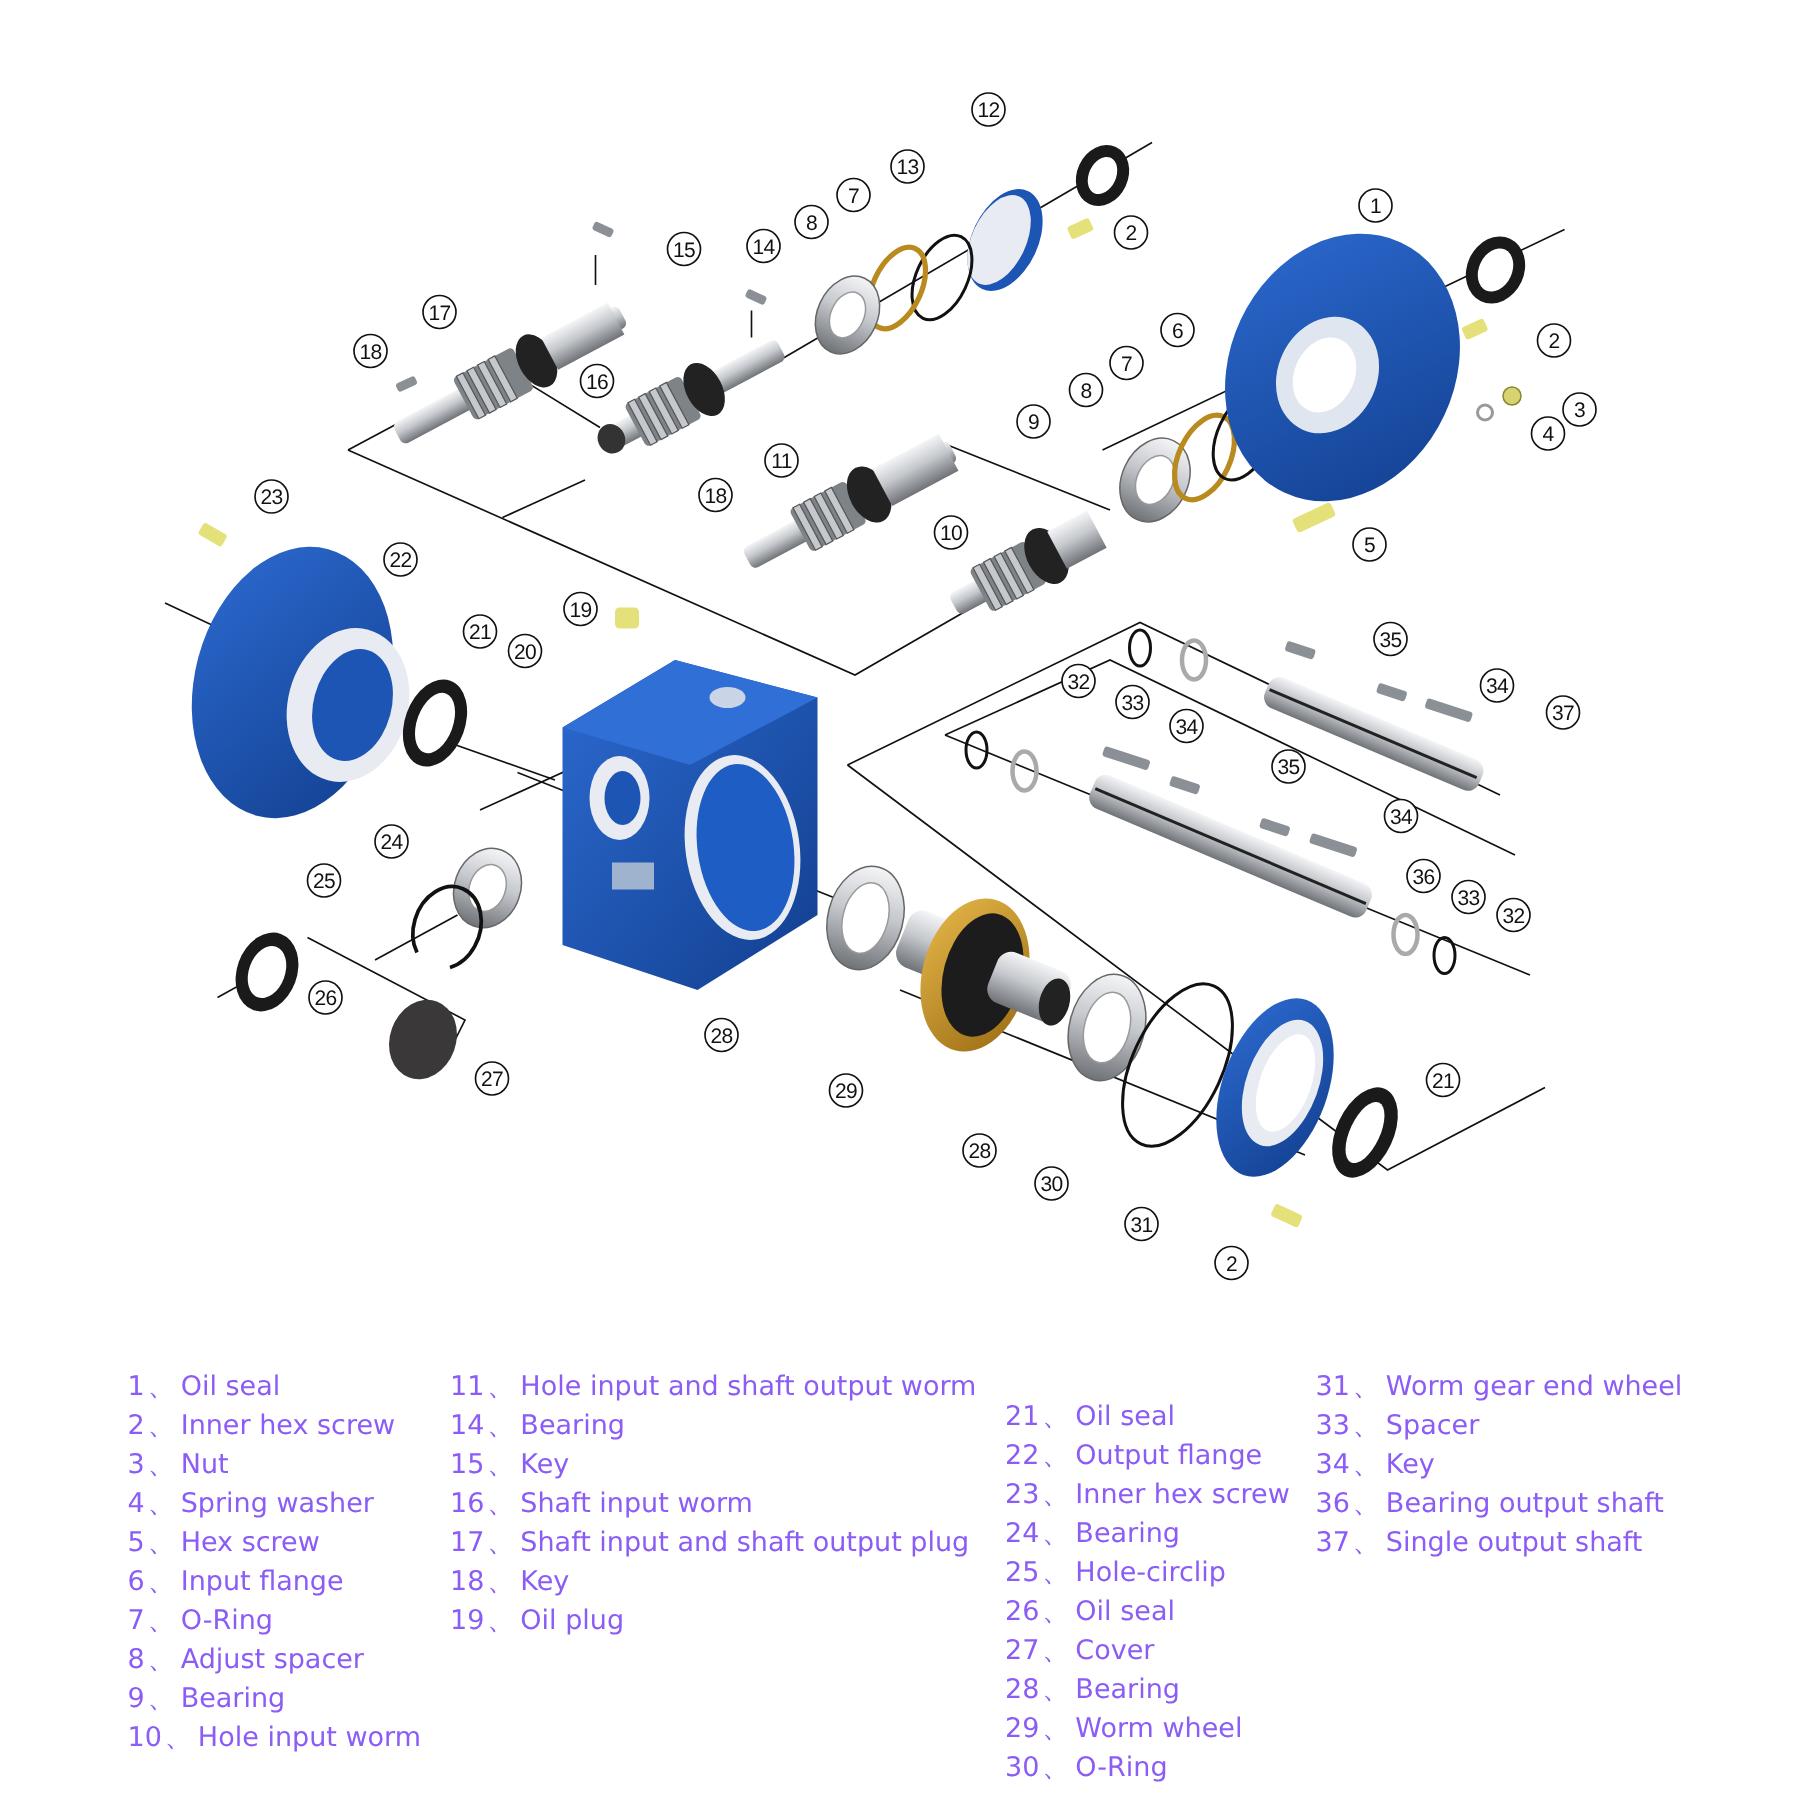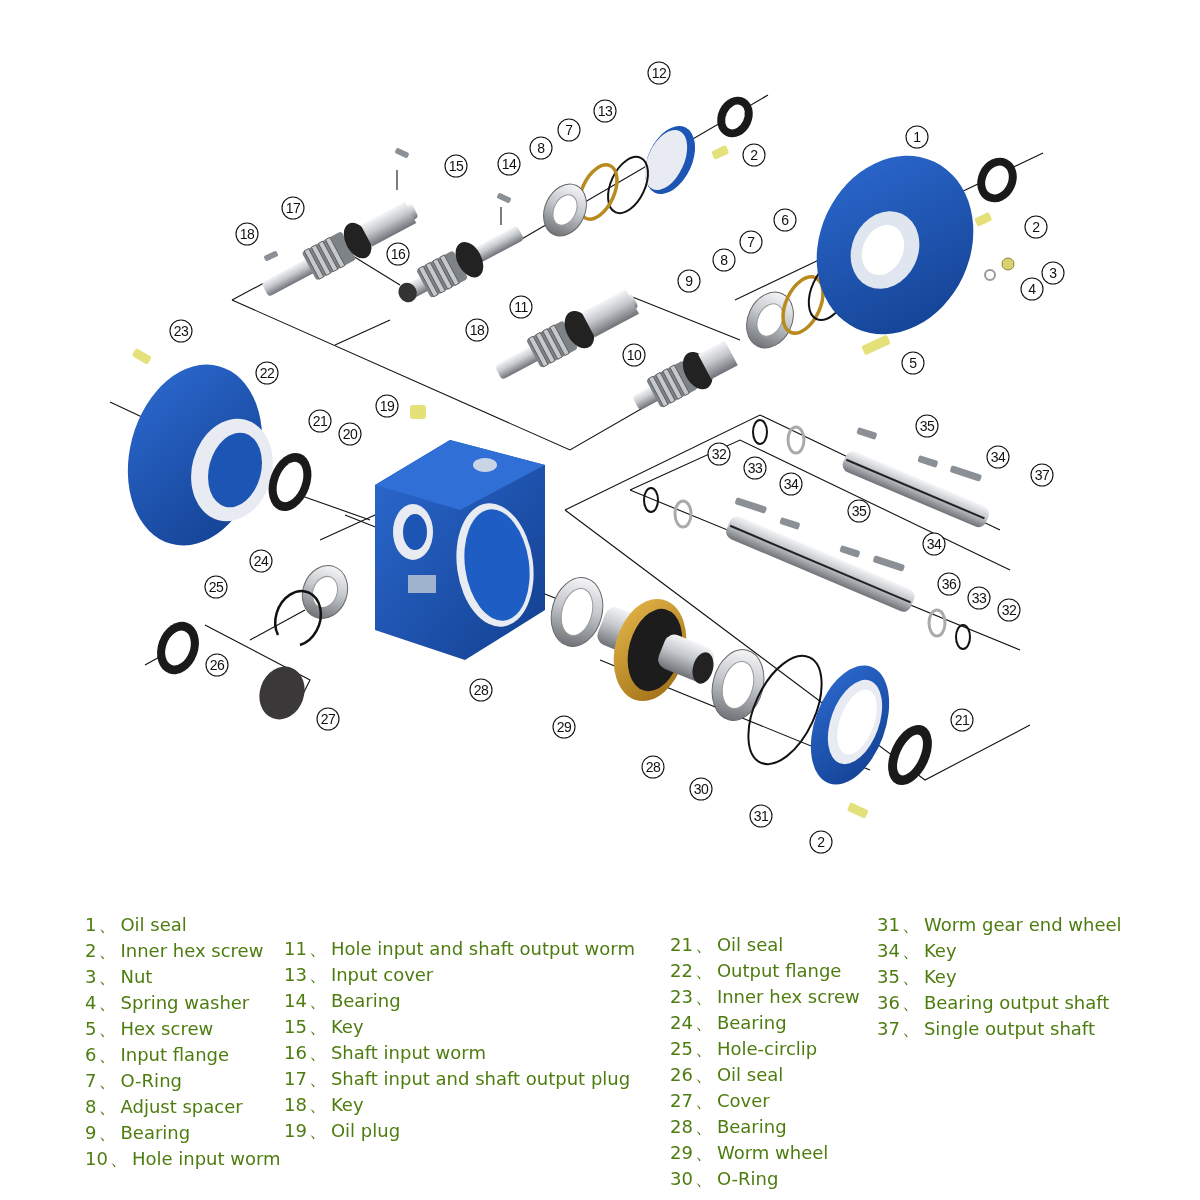--- a/index.html
+++ b/index.html
@@ -3,21 +3,21 @@
 <meta charset="utf-8">
 <style>
   html, body { margin: 0; padding: 0; background: #ffffff; }
   body { width: 1200px; height: 1200px; position: relative; overflow: hidden; font-family: "DejaVu Sans", sans-serif; }
   #diagram { position: absolute; left: 0; top: 0; width: 1200px; height: 880px; }
   .callout circle { fill: #ffffff; stroke: #111; stroke-width: 1.1; }
   .callout text { font-family: "Liberation Sans", sans-serif; font-size: 14px; fill: #111; text-anchor: middle; dominant-baseline: central; letter-spacing: -0.5px; }
   .leader { stroke: #111; stroke-width: 1.1; fill: none; }
   .legend { position: absolute; top: 912px; left: 0; width: 1200px; height: 280px; }
   .legend-col { position: absolute; top: 0; }
-  .legend-item { font-family: "DejaVu Sans", sans-serif; font-size: 18px; line-height: 26px; color: #4d7c0f; white-space: nowrap; height: 26px; }
+  .legend-item { font-family: "DejaVu Sans", sans-serif; font-size: 18px; line-height: 26px; color: #8b5cf6; white-space: nowrap; height: 26px; }
   .legend-item .num { margin-right: 2px; }
   .legend-item .sep { margin-right: 4px; }
 </style>
 </head>
 <body>
 
 <svg id="diagram" viewBox="0 0 1200 880" xmlns="http://www.w3.org/2000/svg">
   <defs>
     <linearGradient id="steelG" x1="0" y1="0" x2="0" y2="1">
       <stop offset="0" stop-color="#f4f5f7"></stop>
@@ -452,23 +452,22 @@
       <div class="legend-item"><span class="num">2</span><span class="sep">、</span><span>Inner hex screw</span></div>
       <div class="legend-item"><span class="num">3</span><span class="sep">、</span><span>Nut</span></div>
       <div class="legend-item"><span class="num">4</span><span class="sep">、</span><span>Spring washer</span></div>
       <div class="legend-item"><span class="num">5</span><span class="sep">、</span><span>Hex screw</span></div>
       <div class="legend-item"><span class="num">6</span><span class="sep">、</span><span>Input flange</span></div>
       <div class="legend-item"><span class="num">7</span><span class="sep">、</span><span>O-Ring</span></div>
       <div class="legend-item"><span class="num">8</span><span class="sep">、</span><span>Adjust spacer</span></div>
       <div class="legend-item"><span class="num">9</span><span class="sep">、</span><span>Bearing</span></div>
       <div class="legend-item"><span class="num">10</span><span class="sep">、</span><span>Hole input worm</span></div>
     </div>
-  <div class="legend-col" id="col1" style="left:284px;margin-top:24px;">
+  <div class="legend-col" id="col1" style="left:300px;">
       <div class="legend-item"><span class="num">11</span><span class="sep">、</span><span>Hole input and shaft output worm</span></div>
-      <div class="legend-item"><span class="num">13</span><span class="sep">、</span><span>Input cover</span></div>
       <div class="legend-item"><span class="num">14</span><span class="sep">、</span><span>Bearing</span></div>
       <div class="legend-item"><span class="num">15</span><span class="sep">、</span><span>Key</span></div>
       <div class="legend-item"><span class="num">16</span><span class="sep">、</span><span>Shaft input worm</span></div>
       <div class="legend-item"><span class="num">17</span><span class="sep">、</span><span>Shaft input and shaft output plug</span></div>
       <div class="legend-item"><span class="num">18</span><span class="sep">、</span><span>Key</span></div>
       <div class="legend-item"><span class="num">19</span><span class="sep">、</span><span>Oil plug</span></div>
     </div>
   <div class="legend-col" id="col2" style="left:670px;margin-top:20px;">
       <div class="legend-item"><span class="num">21</span><span class="sep">、</span><span>Oil seal</span></div>
       <div class="legend-item"><span class="num">22</span><span class="sep">、</span><span>Output flange</span></div>
@@ -476,18 +475,18 @@
       <div class="legend-item"><span class="num">24</span><span class="sep">、</span><span>Bearing</span></div>
       <div class="legend-item"><span class="num">25</span><span class="sep">、</span><span>Hole-circlip</span></div>
       <div class="legend-item"><span class="num">26</span><span class="sep">、</span><span>Oil seal</span></div>
       <div class="legend-item"><span class="num">27</span><span class="sep">、</span><span>Cover</span></div>
       <div class="legend-item"><span class="num">28</span><span class="sep">、</span><span>Bearing</span></div>
       <div class="legend-item"><span class="num">29</span><span class="sep">、</span><span>Worm wheel</span></div>
       <div class="legend-item"><span class="num">30</span><span class="sep">、</span><span>O-Ring</span></div>
     </div>
   <div class="legend-col" id="col3" style="left:877px;">
       <div class="legend-item"><span class="num">31</span><span class="sep">、</span><span>Worm gear end wheel</span></div>
+      <div class="legend-item"><span class="num">33</span><span class="sep">、</span><span>Spacer</span></div>
       <div class="legend-item"><span class="num">34</span><span class="sep">、</span><span>Key</span></div>
-      <div class="legend-item"><span class="num">35</span><span class="sep">、</span><span>Key</span></div>
       <div class="legend-item"><span class="num">36</span><span class="sep">、</span><span>Bearing output shaft</span></div>
       <div class="legend-item"><span class="num">37</span><span class="sep">、</span><span>Single output shaft</span></div>
     </div>
 </div>
 
 </body></html>

